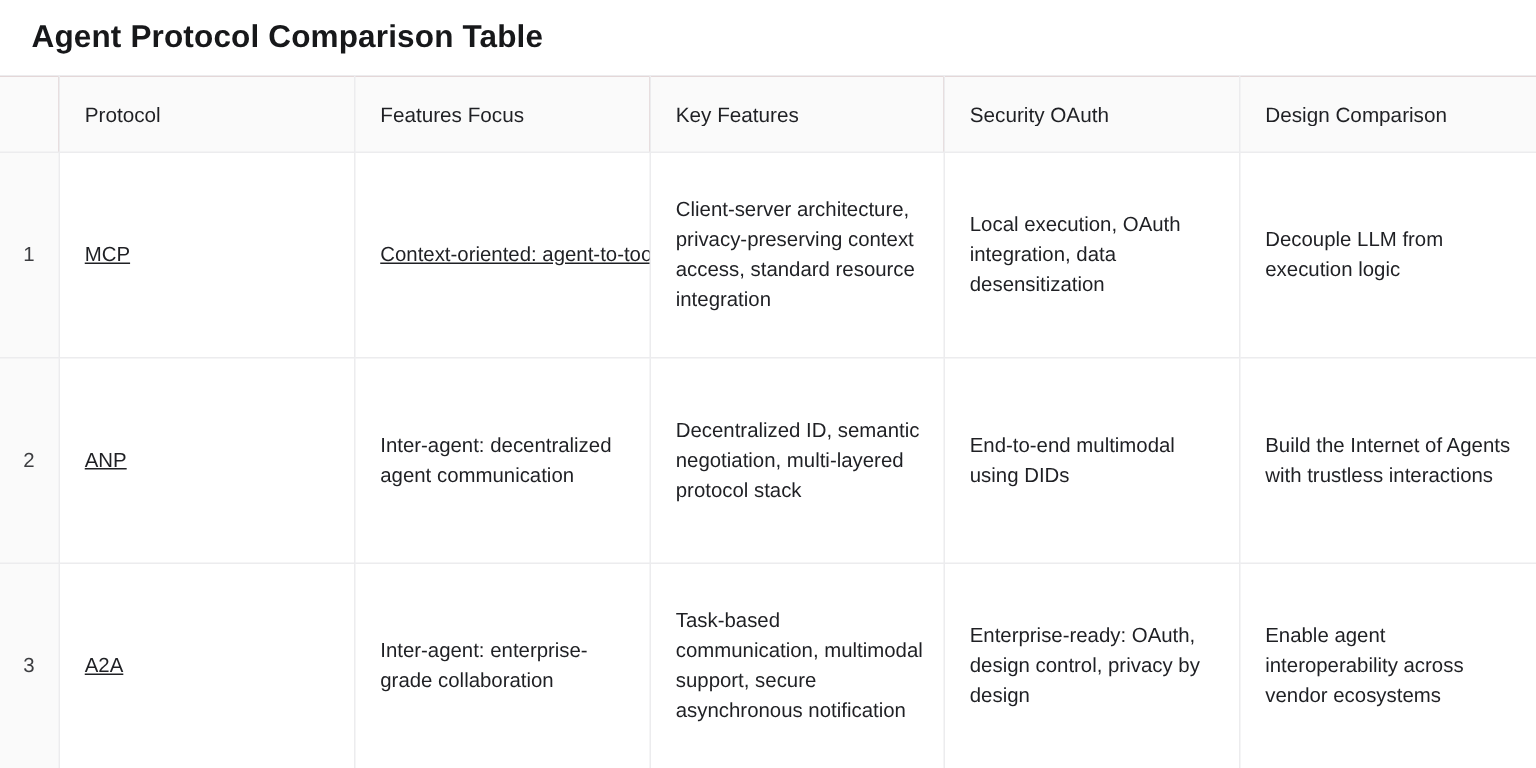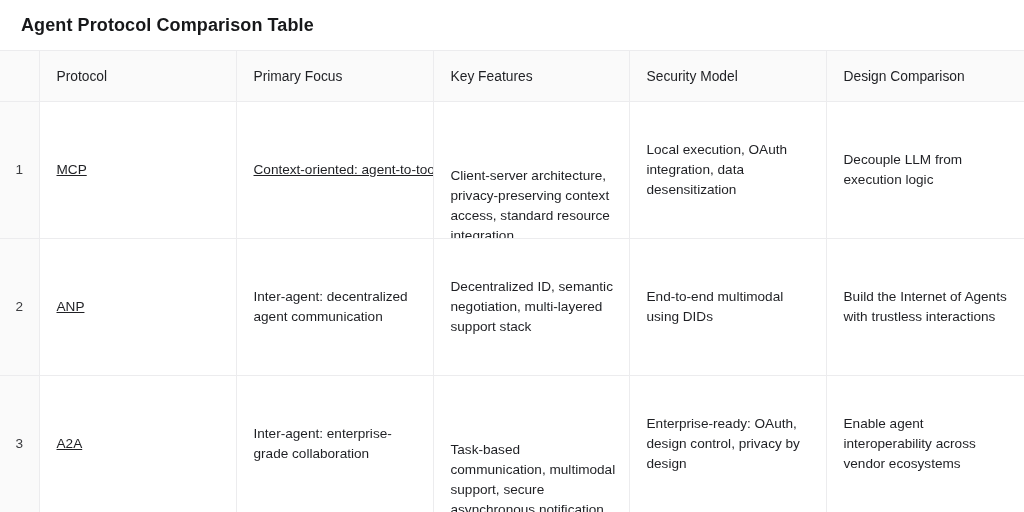--- a/index.html
+++ b/index.html
@@ -30,21 +30,21 @@
     left: 0;
     top: 0;
     width: 1024px;
     height: 50px;
     display: flex;
     align-items: center;
     background: #ffffff;
   }
   .page-title {
     margin-left: 21px;
-    font-size: 18px;
+    font-size: 21px;
     font-weight: bold;
     letter-spacing: 0.1px;
     color: #17181a;
     white-space: nowrap;
   }
 
   
   .table-wrap {
     position: absolute;
     left: 0;
@@ -141,21 +141,20 @@
     overflow: hidden;
   }
   .clip-box .cell-inner {
     position: absolute;
     left: 0;
     right: 0;
     top: 50%;
     transform: translateY(-50%);
     max-height: none;
     overflow: visible;
-    margin-top: 36px;
   }
 </style>
 </head>
 <body>
 
 <div class="page">
 
   <div class="title-bar">
     <div class="page-title">Agent Protocol Comparison Table</div>
   </div>
@@ -173,27 +172,27 @@
 
       <thead>
         <tr>
           <th class="idx-head">
             <div class="th-inner"></div>
           </th>
           <th>
             <div class="th-inner">Protocol</div>
           </th>
           <th>
-            <div class="th-inner">Primary Focus</div>
+            <div class="th-inner">Features Focus</div>
           </th>
           <th>
             <div class="th-inner">Key Features</div>
           </th>
           <th>
-            <div class="th-inner">Security Model</div>
+            <div class="th-inner">Security OAuth</div>
           </th>
           <th>
             <div class="th-inner">Design Comparison</div>
           </th>
         </tr>
       </thead>
 
       <tbody>
 
         <tr>
@@ -223,21 +222,21 @@
           <td class="idx-cell">
             <div class="idx-inner">2</div>
           </td>
           <td>
             <div class="cell-inner nowrap">ANP</div>
           </td>
           <td>
             <div class="cell-inner">Inter-agent: decentralized agent communication</div>
           </td>
           <td>
-            <div class="cell-inner">Decentralized ID, semantic negotiation, multi-layered support stack</div>
+            <div class="cell-inner">Decentralized ID, semantic negotiation, multi-layered protocol stack</div>
           </td>
           <td>
             <div class="cell-inner">End-to-end multimodal using DIDs</div>
           </td>
           <td>
             <div class="cell-inner">Build the Internet of Agents with trustless interactions</div>
           </td>
         </tr>
 
         <tr>

